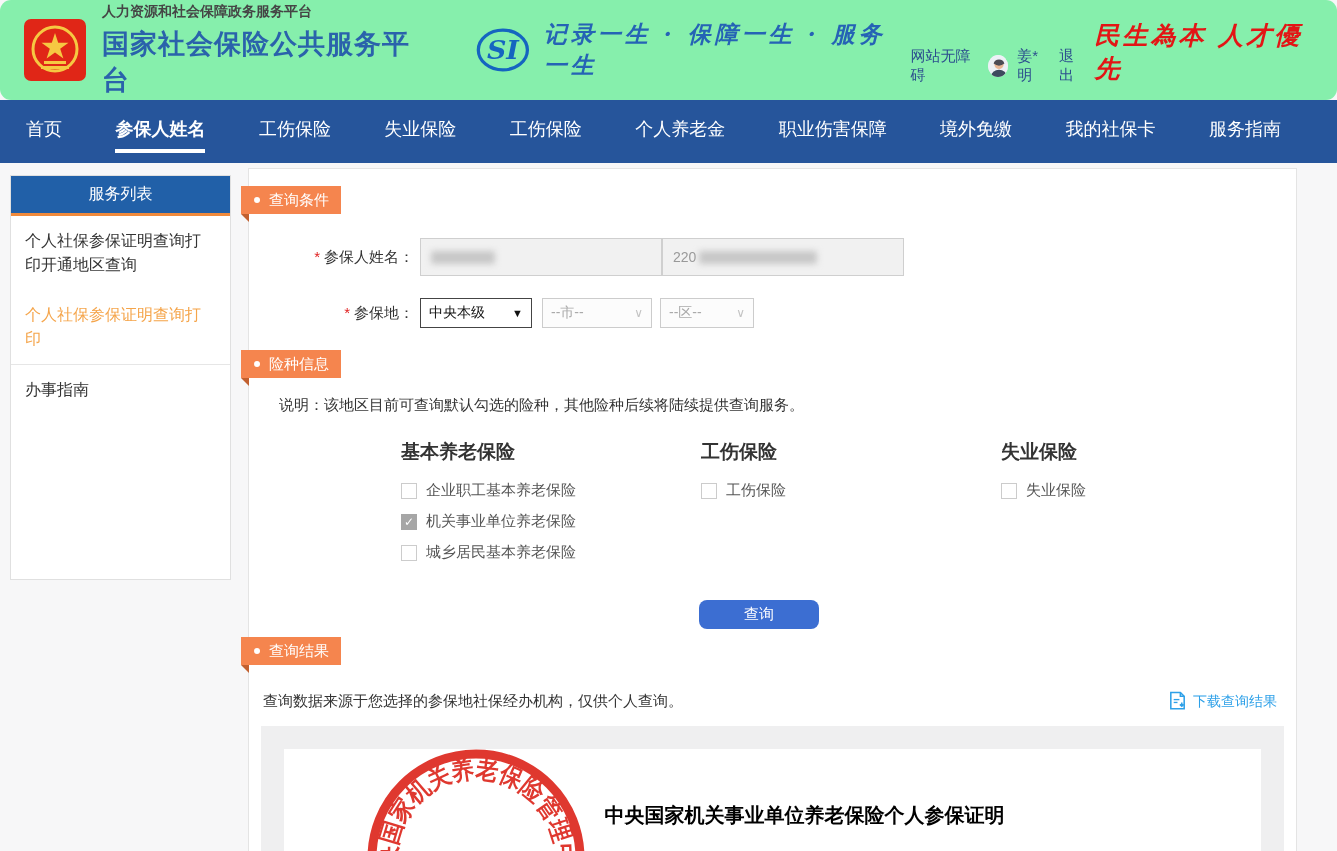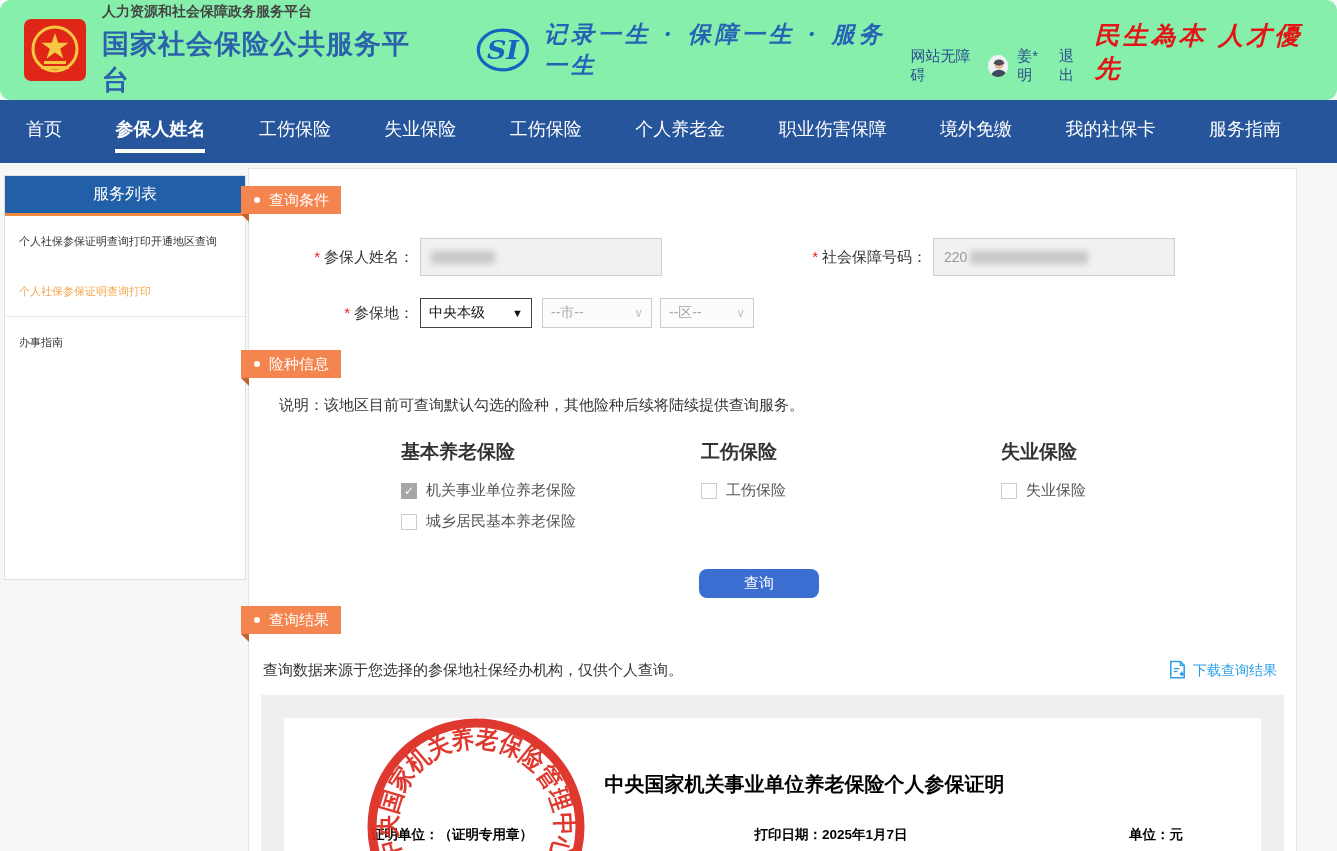--- a/index.html
+++ b/index.html
@@ -23,24 +23,24 @@
     font-family:"DejaVu Serif","Liberation Serif",serif;letter-spacing:3px;}
 
   
   .nav{height:63px;background:#26559b;display:flex;align-items:center;justify-content:space-between;
     padding:0 56px 4px 26px;}
   .nav-item{color:#fff;font-size:18px;position:relative;height:63px;line-height:63px;cursor:pointer;white-space:nowrap;}
   .nav-item.active{font-weight:bold;}
   .nav-item.active::after{content:"";position:absolute;left:0;right:0;bottom:8px;height:4px;background:#fff;}
 
   
-  .sidebar{position:absolute;left:4px;top:175px;width:242px;height:405px;background:#fff;border:1px solid #e0e0e0;}
+  .sidebar{position:absolute;left:10px;top:175px;width:221px;height:405px;background:#fff;border:1px solid #e0e0e0;}
   .sidebar-title{height:40px;background:#2160a8;border-bottom:3px solid #f08a3c;color:#fff;
     font-size:16px;display:flex;align-items:center;justify-content:center;}
-  .sidebar-item{padding:13px 14px;font-size:11px;line-height:24px;color:#333;cursor:pointer;}
+  .sidebar-item{padding:13px 14px;font-size:16px;line-height:24px;color:#333;cursor:pointer;}
   .sidebar-item.active{color:#f5a54b;}
   .sidebar-item.divided{border-top:1px solid #e6e6e6;}
 
   
   .main{position:absolute;left:248px;top:168px;width:1049px;height:1000px;background:#fff;border:1px solid #e4e4e4;}
   .section-tag{position:relative;margin-left:-8px;display:inline-flex;align-items:center;gap:9px;
     height:28px;background:#f5854e;color:#fff;font-size:15px;padding:0 12px 0 13px;}
   .section-tag .dot{width:6px;height:6px;border-radius:50%;background:#fff;}
   .section-tag .fold{position:absolute;left:0;top:28px;width:0;height:0;
     border-top:8px solid #c2602f;border-left:8px solid transparent;}
@@ -161,21 +161,20 @@
       <span class="fold"></span>
     </div>
   </div>
 
   <div class="form-area">
     <div class="form-row">
       <span class="f-label"><span class="star">*</span><span>参保人姓名：</span></span>
       <div class="ro-input">
           <span class="smudge name"></span>
         </div>
-      <span class="f-label wide"><span class="star">*</span><span>社会保障号码：</span></span>
       <div class="ro-input">
           <span>220</span>
           <span class="smudge num"></span>
         </div>
     </div>
     <div class="form-row">
       <span class="f-label"><span class="star">*</span><span>参保地：</span></span>
       <div class="select on">
         <span>中央本级</span>
           <span class="chev">▼</span>
@@ -197,20 +196,24 @@
       <span>险种信息</span>
       <span class="fold"></span>
     </div>
   </div>
 
   <div class="note-line">说明：该地区目前可查询默认勾选的险种，其他险种后续将陆续提供查询服务。</div>
 
   <div class="groups">
     <div class="group">
       <div class="group-title">基本养老保险</div>
+      <div class="opt">
+        <span class="cb"></span>
+        <span>企业职工基本养老保险</span>
+      </div>
       <div class="opt">
         <span class="cb checked">✓</span>
         <span>机关事业单位养老保险</span>
       </div>
       <div class="opt">
         <span class="cb"></span>
         <span>城乡居民基本养老保险</span>
       </div>
     </div>
     <div class="group">

